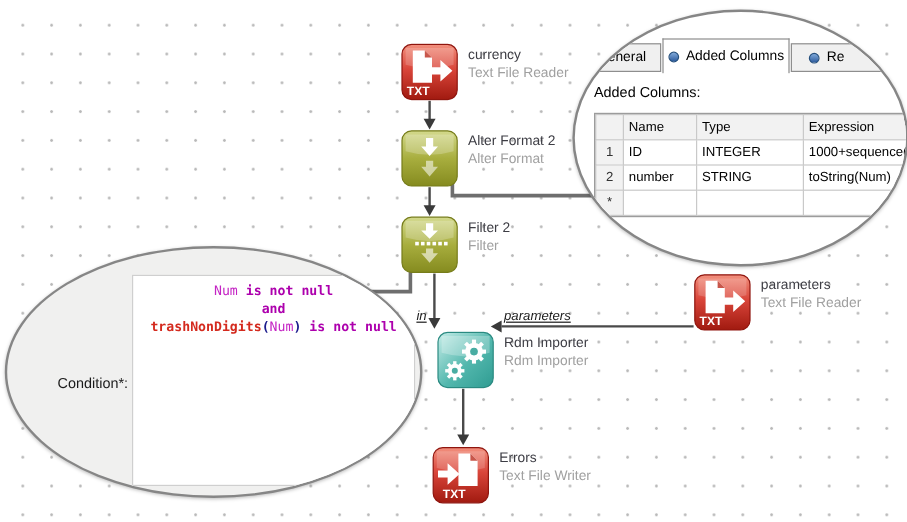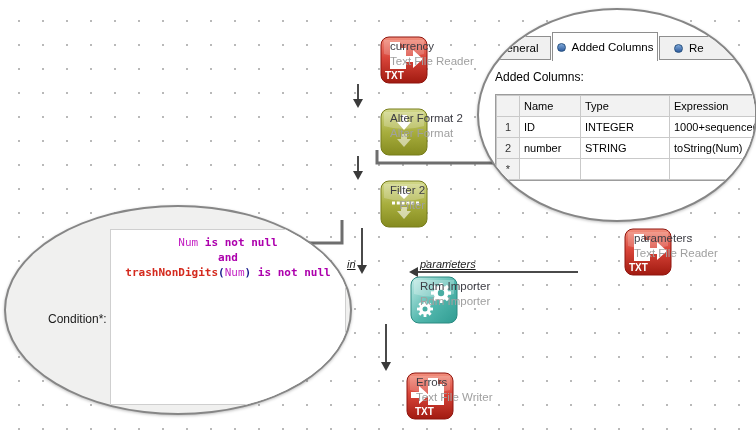--- a/index.html
+++ b/index.html
@@ -4,21 +4,21 @@
 <style>
   html,body{margin:0;padding:0;background:#fff;}
   #canvas{
     position:relative;width:756px;height:435px;overflow:hidden;
     font-family:"Liberation Sans","DejaVu Sans",sans-serif;
     background-color:#ffffff;
     background-image:radial-gradient(#b9b9b9 1px, transparent 1.3px);
     background-size:24px 24px;background-position:7px 9px;
   }
   svg.wires{position:absolute;left:0;top:0;z-index:1;}
-  .node-icon{position:absolute;width:48px;height:55px;z-index:2;cursor:pointer;margin-left:46px;}
+  .node-icon{position:absolute;width:48px;height:55px;z-index:2;cursor:pointer;}
   .node-labels{position:absolute;z-index:2;}
   .node-title{font-size:11.5px;color:#3d3d44;line-height:15px;white-space:nowrap;}
   .node-sub{font-size:11.5px;color:#a0a0a0;line-height:15px;white-space:nowrap;}
   .port-label{position:absolute;z-index:2;font-size:11px;font-style:italic;color:#1c1c1c;text-decoration:underline;white-space:nowrap;}
 
   
   .callout{position:absolute;border:2px solid #868686;border-radius:50%;overflow:hidden;z-index:3;box-shadow:0 1px 3px rgba(0,0,0,.25);}
   #callout-condition{left:4px;top:205px;width:344px;height:206px;background:#f0f0ef;}
   #callout-dialog{left:477px;top:8px;width:276px;height:210px;background:#ffffff;}
 
@@ -126,21 +126,21 @@
         <rect x="12" y="21.5" width="3" height="3"></rect>
           <rect x="16.8" y="21.5" width="3" height="3"></rect>
         <rect x="21.6" y="21.5" width="3" height="3"></rect>
           <rect x="26.4" y="21.5" width="3" height="3"></rect>
         <rect x="31.2" y="21.5" width="3" height="3"></rect>
           <rect x="36" y="21.5" width="3" height="3"></rect>
       </g>
       <polygon points="21,27 27,27 27,31 31,31 24,39 17,31 21,31" fill="#ffffff" opacity="0.6"></polygon>
     </svg>
   </div>
-  <div class="node-labels" style="left:390px;top:183px;text-align:right;">
+  <div class="node-labels" style="left:390px;top:183px;">
     <div class="node-title">Filter 2</div>
     <div class="node-sub">Filter</div>
   </div>
 
   <div class="node-icon" style="left:578px;top:228px;">
     <svg width="48" height="48" viewBox="0 0 48 48">
       <rect x="1" y="1" width="46" height="46" rx="8" fill="url(#gr1)" stroke="#8f150e"></rect>
       <path d="M4,4 h40 v14 q-20,6 -40,0 z" fill="#ffffff" opacity="0.18"></path>
       <path d="M10,6 h10 l6,6 v21 h-16 z" fill="#ffffff"></path>
       <path d="M20,6 l6,6 h-6 z" fill="#c8574b"></path>

